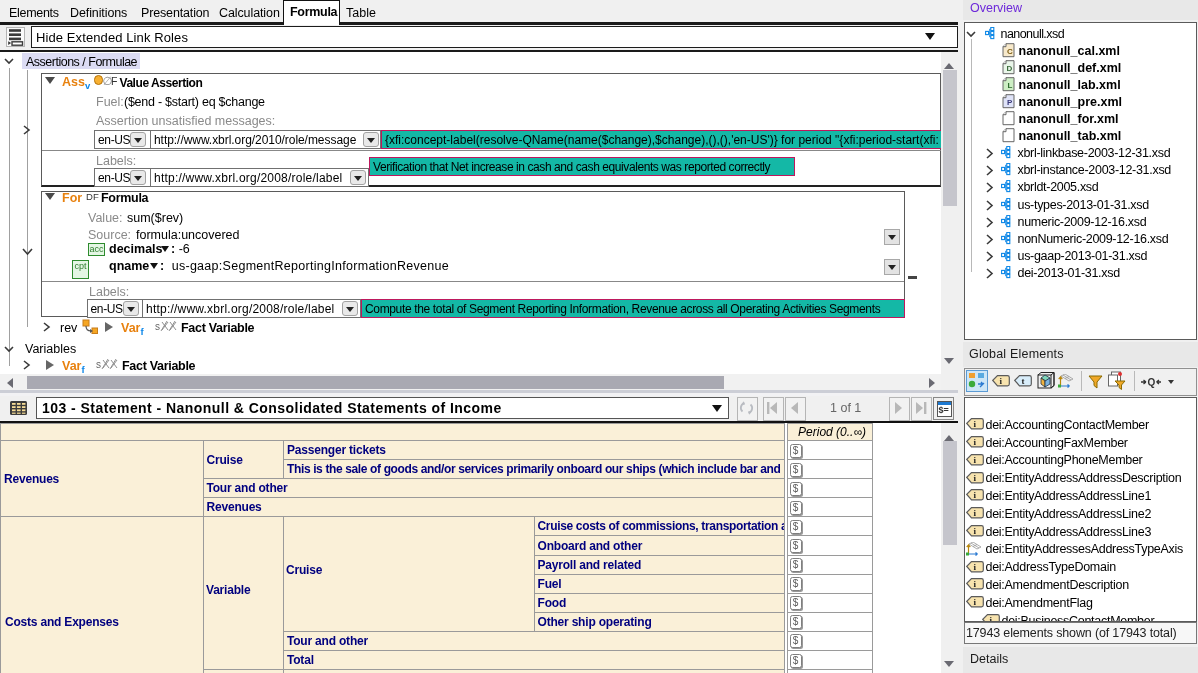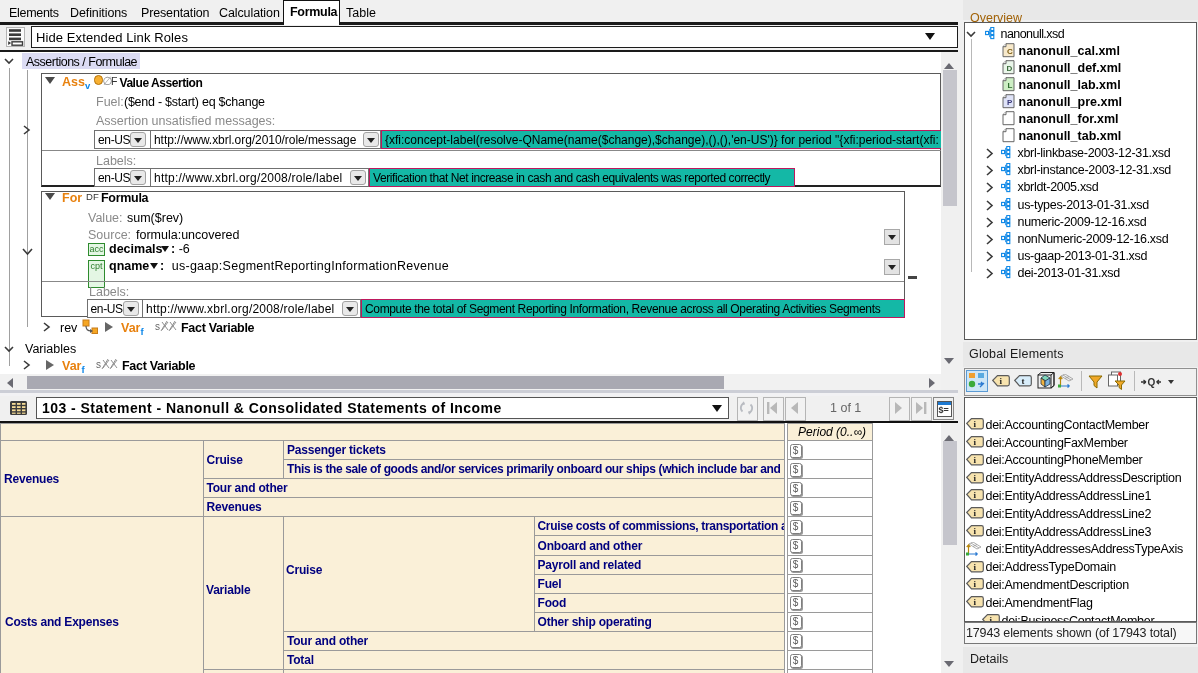--- a/index.html
+++ b/index.html
@@ -125,21 +125,21 @@
 <div class="ab" style="left:42px;top:150px;width:899px;height:1px;background:#888"></div>
 <div class="ab g" style="left:96px;top:154px">Labels:</div>
 <div class="combo" style="left:94px;top:168px;width:55px">
     <span class="ct">en-US</span>
     <span class="ddb" style="right:4px"></span>
   </div>
 <div class="combo" style="left:150px;top:168px;width:217px">
     <span class="ct" style="letter-spacing:0.22px">http://www.xbrl.org/2008/role/label</span>
     <span class="ddb" style="right:2.5px"></span>
   </div>
-<div class="tbx" style="left:369px;top:168px;width:424px">
+<div class="tbx" style="left:369px;top:157px;width:424px">
     <span class="ct" style="letter-spacing:-0.42px">Verification that Net increase in cash and cash equivalents was reported correctly</span>
   </div>
 
 <div class="ab" style="left:41px;top:190.5px;width:864px;height:126px;border:1px solid #5a5a5a;box-sizing:border-box;background:#fff"></div>
 <div class="ab chev" style="left:22px;top:247px">
     <svg width="11" height="9">
       <path d="M1,2 L5.5,7 L10,2" fill="none" stroke="#3a3a3a" stroke-width="1.6"></path>
     </svg>
   </div>
 <div class="ab" style="left:45px;top:193px;width:0;height:0;border:5.5px solid transparent;border-top:7px solid #4a4a4a"></div>
@@ -151,21 +151,21 @@
 <div class="ab" style="left:127px;top:211px">sum($rev)</div>
 <div class="ab g" style="left:88px;top:228px">Source:</div>
 <div class="ab" style="left:136px;top:228px">formula:uncovered</div>
 <div class="ab" style="left:884px;top:229px;width:14px;height:14px;background:#e3e3e3;border:1px solid #a8a8a8">
     <span style="position:absolute;left:3px;top:5px;border:4px solid transparent;border-top:5px solid #222"></span>
   </div>
 <div class="ab" style="left:88px;top:243px;width:17px;height:13px;background:#e4f6e4;border:1px solid #2e8b2e;box-sizing:border-box;color:#2e7d2e;font-size:9px;text-align:center;line-height:11px">acc</div>
 <div class="ab b" style="left:109px;top:242px">decimals</div>
 <div class="ab" style="left:161px;top:246px;width:0;height:0;border:4.5px solid transparent;border-top:6px solid #111"></div>
 <div class="ab" style="left:171px;top:242px"><b>:</b> -6</div>
-<div class="ab" style="left:88px;top:260px;width:17px;height:28px;background:#e4f6e4;border:1px solid #2e8b2e;box-sizing:border-box;color:#2e7d2e;font-size:9px;text-align:center;line-height:11px">cpt</div>
+<div class="ab" style="left:72px;top:260px;width:17px;height:19px;background:#e4f6e4;border:1px solid #2e8b2e;box-sizing:border-box;color:#2e7d2e;font-size:9px;text-align:center;line-height:11px">cpt</div>
 <div class="ab b" style="left:109px;top:259px">qname</div>
 <div class="ab" style="left:150px;top:263px;width:0;height:0;border:4.5px solid transparent;border-top:6px solid #111"></div>
 <div class="ab" style="left:160px;top:259px"><b>:</b><span style="letter-spacing:0.28px">&nbsp; us-gaap:SegmentReportingInformationRevenue</span></div>
 <div class="ab" style="left:884px;top:259px;width:14px;height:14px;background:#e3e3e3;border:1px solid #a8a8a8">
     <span style="position:absolute;left:3px;top:5px;border:4px solid transparent;border-top:5px solid #222"></span>
   </div>
 <div class="ab" style="left:908px;top:276px;width:9px;height:2.5px;background:#444"></div>
 <div class="ab" style="left:42px;top:281px;width:862px;height:1px;background:#888"></div>
 <div class="ab g" style="left:89px;top:284.5px">Labels:</div>
 <div class="combo" style="left:86.5px;top:299px;width:55.5px">
@@ -385,21 +385,21 @@
 <div class="ab nv" style="left:286px;top:563px">Cruise</div>
 
 <div class="ab" style="left:941px;top:423px;width:17px;height:250px;background:#f0f0f0"></div>
 <div class="ab" style="left:944px;top:430px;width:0;height:0;border:5px solid transparent;border-bottom:6px solid #6a6a72"></div>
 <div class="ab" style="left:942.5px;top:441px;width:14px;height:104px;background:#c5c5cc"></div>
 <div class="ab" style="left:944px;top:661px;width:0;height:0;border:5px solid transparent;border-top:6px solid #6a6a72"></div>
 <div class="ab" style="left:958.2px;top:421px;width:1.4px;height:200px;background:#555"></div>
 
 <div class="ab" style="left:958px;top:0;width:240px;height:673px;background:#f0f0f0"></div>
 <div class="ab" style="left:962.5px;top:0;width:235.5px;height:20px;background:#e8e8e8"></div>
-<div class="ab" style="left:970px;top:11px;color:#a16207">Overview</div>
+<div class="ab" style="left:970px;top:1px;color:#6d28d9">Overview</div>
 <div id="ovtree" class="ab" style="left:963.5px;top:21.5px;width:233.5px;height:318.5px;background:#fff;border:1px solid #5a5a5a;box-sizing:border-box;overflow:hidden">
  <div class="ab" style="left:6.5px;top:16px;width:1px;height:233px;background:#b8b8b8"></div>
  <div class="ab chev" style="left:1.5px;top:7px">
       <svg width="10" height="8">
         <path d="M1,2 L5,6 L9,2" fill="none" stroke="#3a3a3a" stroke-width="1.6"></path>
       </svg>
     </div>
  <div class="tico" style="left:20px;top:4px"><svg width="10" height="13">
         <use href="#xsd"></use>
       </svg></div>

